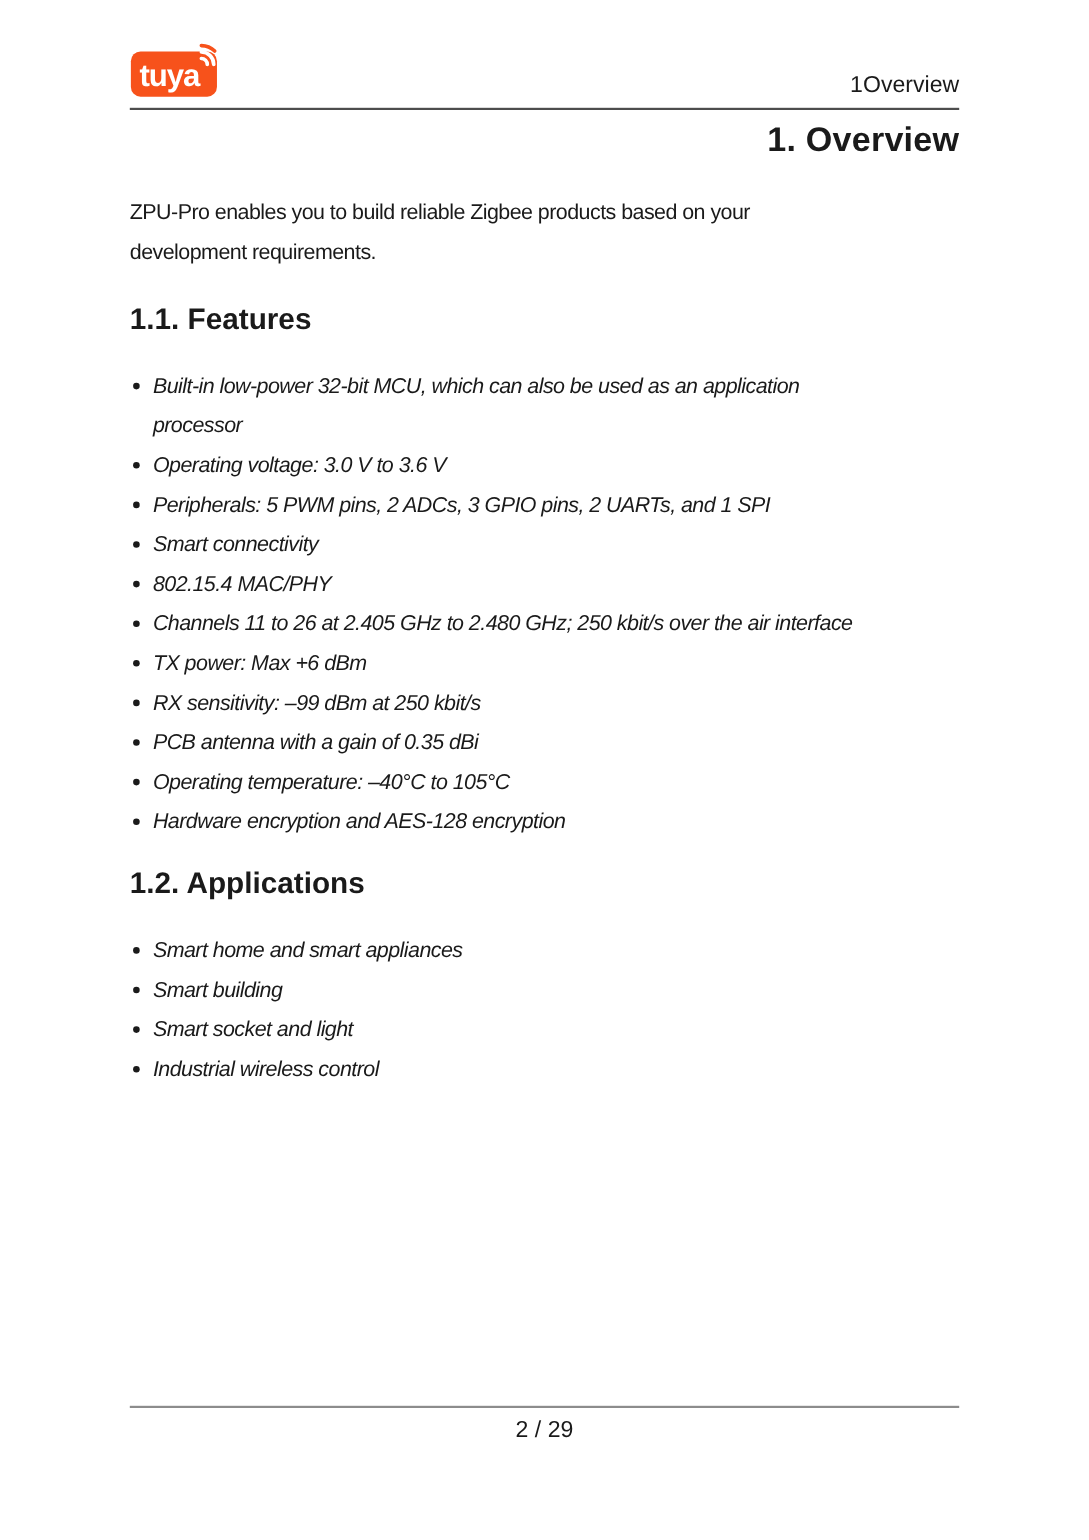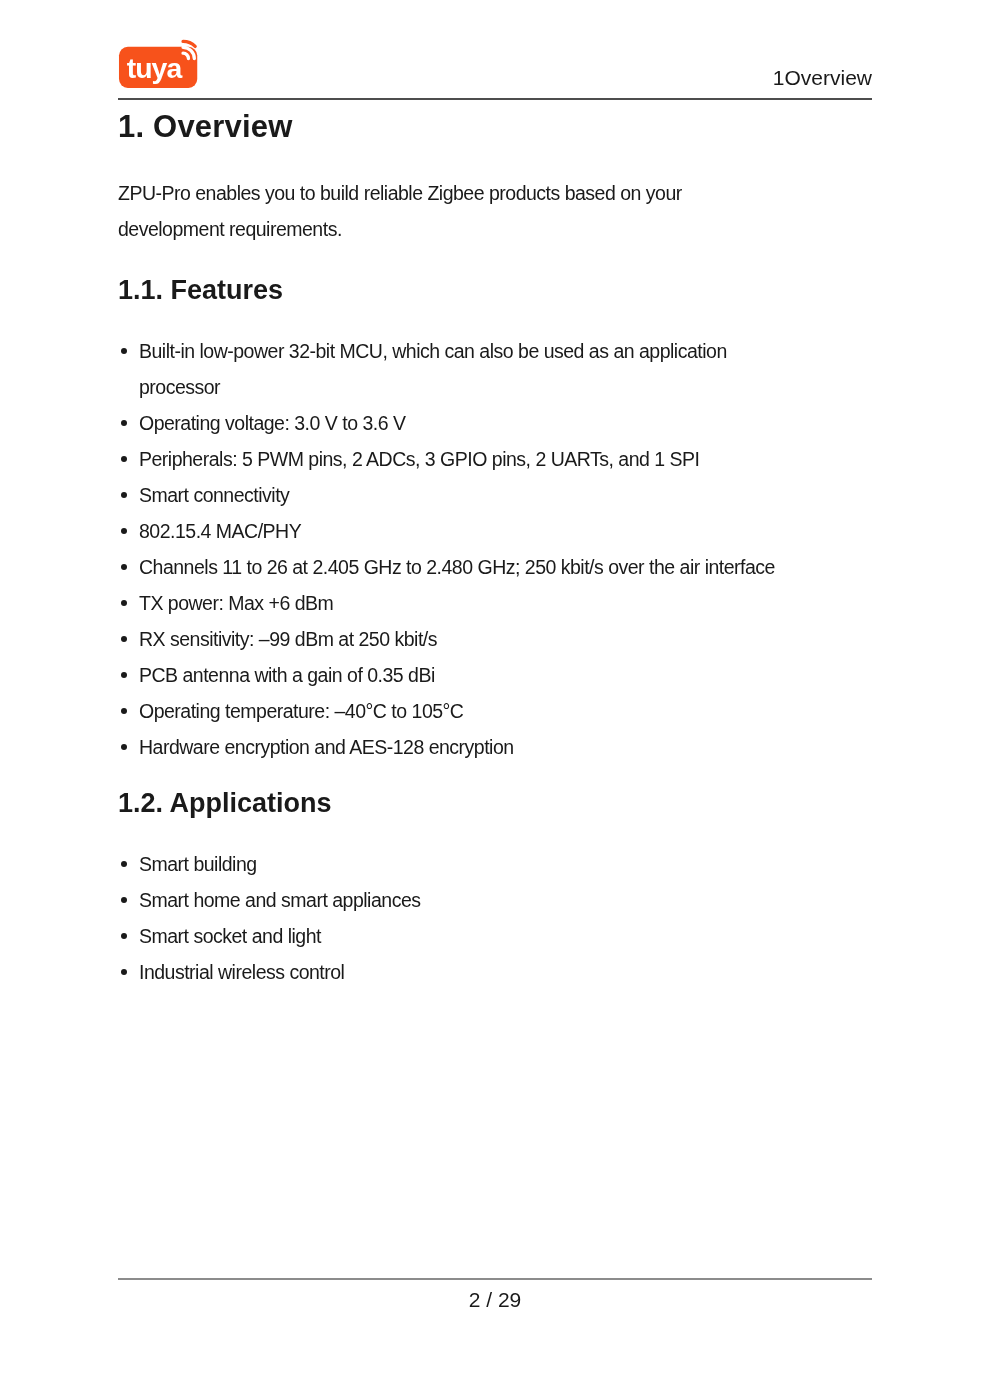--- a/index.html
+++ b/index.html
@@ -45,20 +45,21 @@
     margin-bottom: 8px;
   }
 
   
   h1.page-title {
     margin: 11px 0 0 0;
     font-size: 31px;
     line-height: 32px;
     font-weight: bold;
     letter-spacing: 0.2px;
+    text-align: right;
   }
   h2.section-heading {
     margin: 28px 0 0 0;
     font-size: 27px;
     line-height: 30px;
     font-weight: bold;
   }
   h2.applications-heading { margin-top: 23px; }
 
   
@@ -74,20 +75,21 @@
     list-style: none;
     margin: 28px 0 0 0;
     padding: 0;
     font-size: 19.5px;
     letter-spacing: -0.5px;
   }
   ul.bullet-list li {
     position: relative;
     padding-left: 21px;
     line-height: 36px;
+    font-style: italic;
   }
   ul.bullet-list li::before {
     content: "";
     position: absolute;
     left: 3px;
     top: 15px;
     width: 6px;
     height: 6px;
     border-radius: 50%;
     background: #1A1A1A;
@@ -167,24 +169,24 @@
     </li>
     <li>
       <div class="line">Hardware encryption and AES-128 encryption</div>
     </li>
   </ul>
 
   <h2 class="section-heading applications-heading">1.2. Applications</h2>
 
   <ul class="bullet-list">
     <li>
-      <div class="line">Smart building</div>
+      <div class="line">Smart home and smart appliances</div>
     </li>
     <li>
-      <div class="line">Smart home and smart appliances</div>
+      <div class="line">Smart building</div>
     </li>
     <li>
       <div class="line">Smart socket and light</div>
     </li>
     <li>
       <div class="line">Industrial wireless control</div>
     </li>
   </ul>
 
   <footer class="doc-footer">

